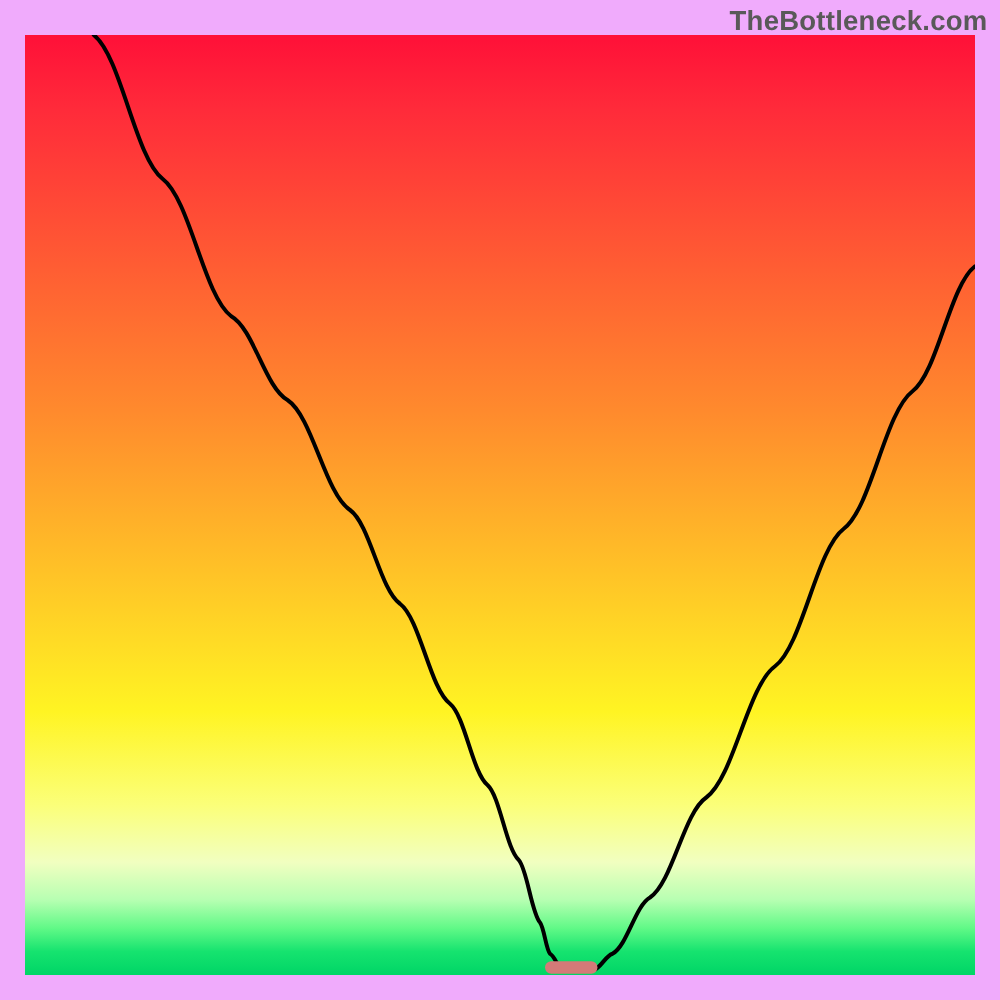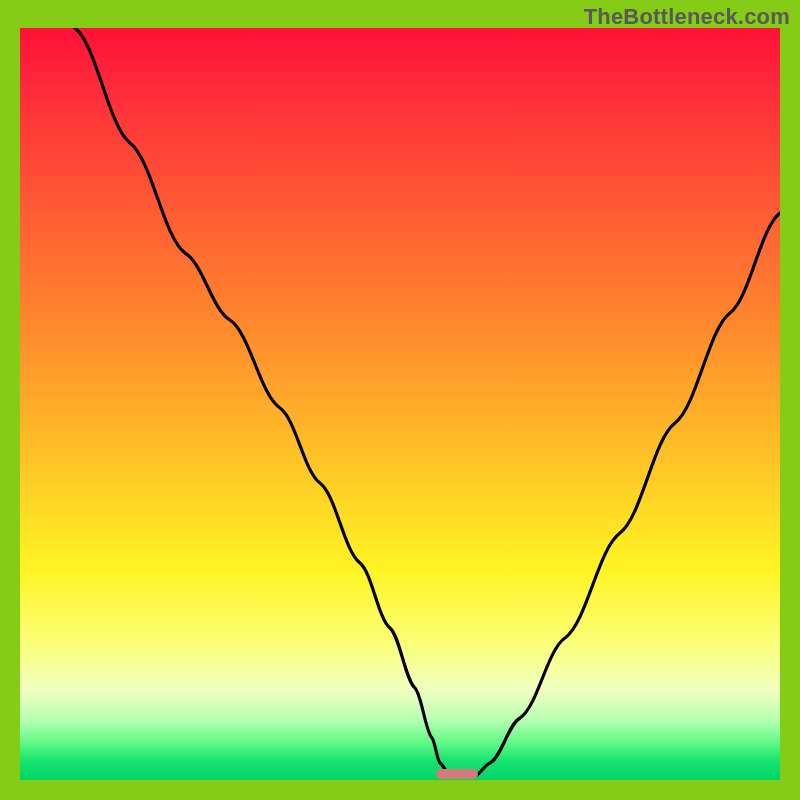--- a/index.html
+++ b/index.html
@@ -8,21 +8,21 @@
     width: 800px;
     height: 800px;
     overflow: hidden;
     background: #000;
     font-family: Arial, Helvetica, sans-serif;
   }
   .stage {
     position: relative;
     width: 800px;
     height: 800px;
-    background: #84cc16;
+    background: #f0abfc;
   }
   .watermark {
     position: absolute;
     top: 4px;
     right: 10px;
     font-size: 22px;
     font-weight: 600;
     color: #595959;
     letter-spacing: 0.2px;
     z-index: 5;

